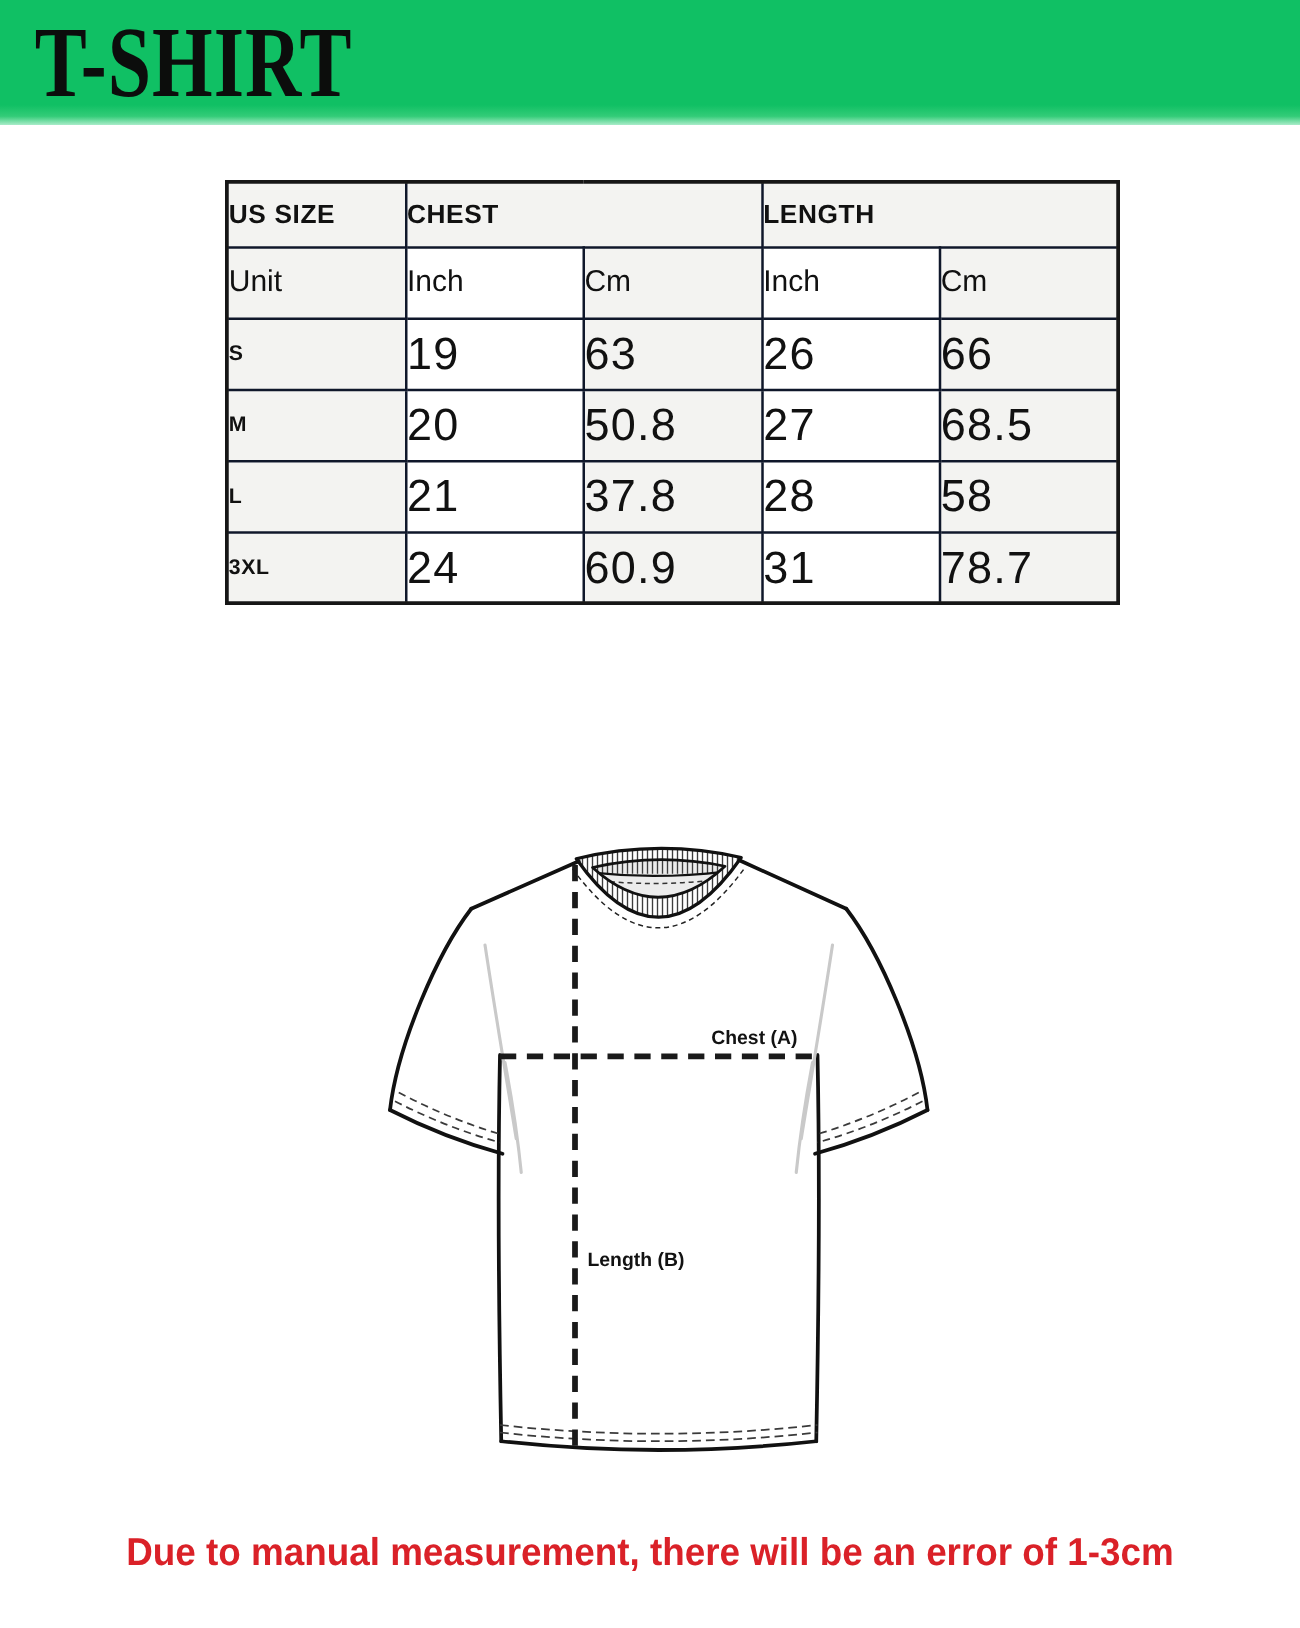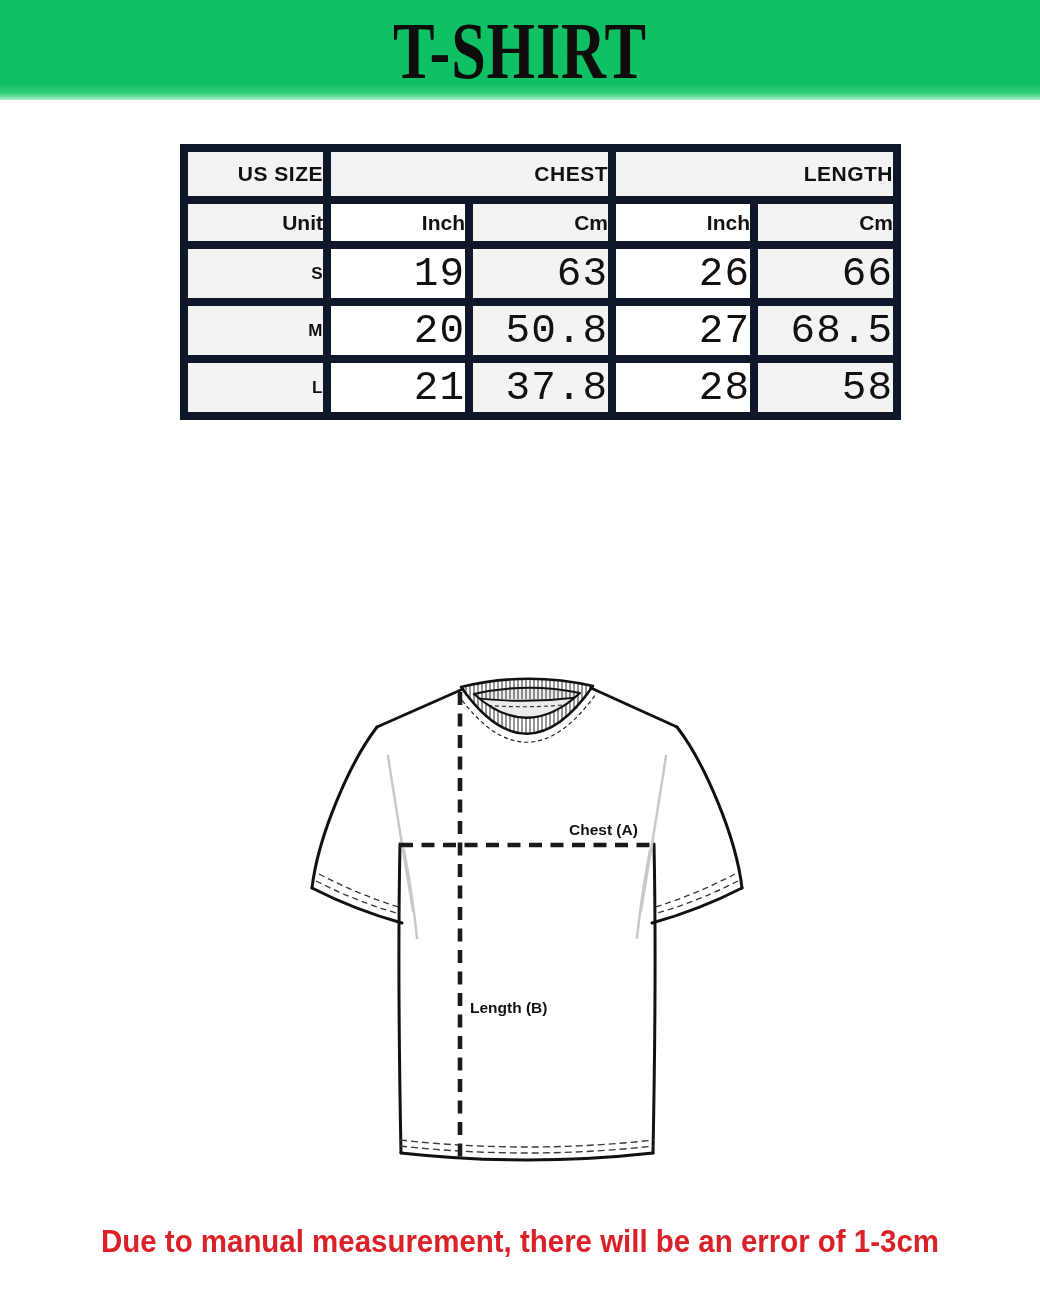--- a/index.html
+++ b/index.html
@@ -7,46 +7,46 @@
   body {
     width:1040px; height:1302px; position:relative;
     background:#ffffff; overflow:hidden;
     font-family:"Liberation Sans", sans-serif;
   }
 
   
   .banner {
     position:absolute; left:0; top:0; width:1040px; height:100px;
     background:linear-gradient(180deg,#10c064 0%,#10c064 84%,#33cc78 93%,#a9ecc9 100%);
-    display:flex; align-items:center; justify-content:center;
+    display:flex; align-items:center; justify-content:flex-start;
   }
   .banner-title {
     margin:0; font-family:"Liberation Serif", serif;
     font-size:76px; font-weight:600; color:#0c0d0c;
     letter-spacing:1px; line-height:1;
     transform:scaleX(0.82) scaleY(1.06);
   }
 
   
   .size-table {
     position:absolute; left:180px; top:144px; width:713px;
     border-collapse:collapse; table-layout:fixed; background:#fff;
   }
   .size-table th, .size-table td {
-    border:8px solid #0f172a; text-align:right; vertical-align:middle;
+    border:2px solid #0f172a; text-align:left; vertical-align:middle;
     padding:0; color:#111; overflow:hidden;
   }
   .size-table { border:3px solid #161616; }
   .hdr-row th { height:52px; font-size:21px; font-weight:bold; letter-spacing:0.5px; background:#f3f3f1; }
-  .unit-row td { height:45px; font-size:21px; font-weight:bold; }
+  .unit-row td { height:57px; font-size:24px; font-weight:normal; }
   .data-row { height:57px; }
   .c-gray { background:#f3f3f1; }
   .size-label { font-size:17px; font-weight:bold; letter-spacing:0.5px; }
   .num {
-    font-family:Liberation Mono, monospace; font-size:41px; font-weight:400;
+    font-family:Liberation Sans, sans-serif; font-size:36px; font-weight:400;
     color:#1b1b1b; letter-spacing:1px;
   }
 
   
   .diagram { position:absolute; left:280px; top:650px; }
   .diagram text {
     font-family:"Liberation Sans", sans-serif;
     font-weight:bold; font-size:15.5px; fill:#121212;
   }
 
@@ -101,20 +101,27 @@
         <td class="num c-gray">50.8</td>
         <td class="num">27</td>
         <td class="num c-gray">68.5</td>
       </tr>
       <tr class="data-row">
         <td class="size-label c-gray">L</td>
         <td class="num">21</td>
         <td class="num c-gray">37.8</td>
         <td class="num">28</td>
         <td class="num c-gray">58</td>
+      </tr>
+      <tr class="data-row">
+        <td class="size-label c-gray">3XL</td>
+        <td class="num">24</td>
+        <td class="num c-gray">60.9</td>
+        <td class="num">31</td>
+        <td class="num c-gray">78.7</td>
       </tr>
     </tbody>
 </table>
 
 <svg class="diagram" width="480" height="520" viewBox="0 0 480 520">
   <defs>
     <pattern id="rib" width="4" height="6" patternUnits="userSpaceOnUse">
       <path d="M2,0 V6" stroke="#3d3d3d" stroke-width="1.1"></path>
     </pattern>
     <clipPath id="neckClip">

